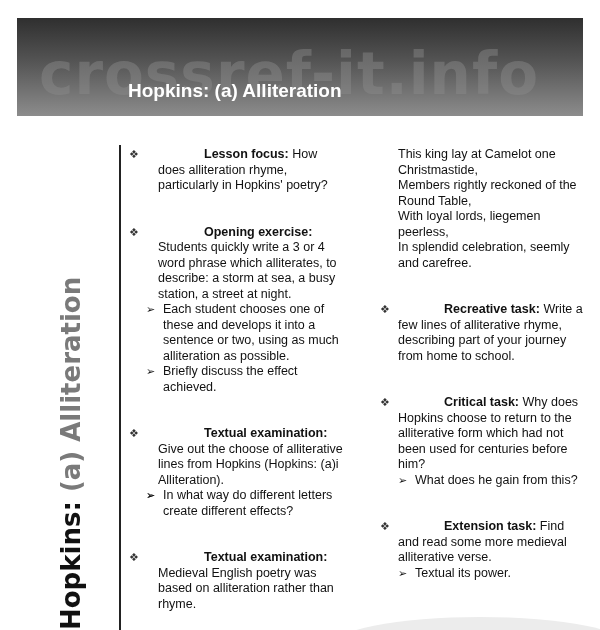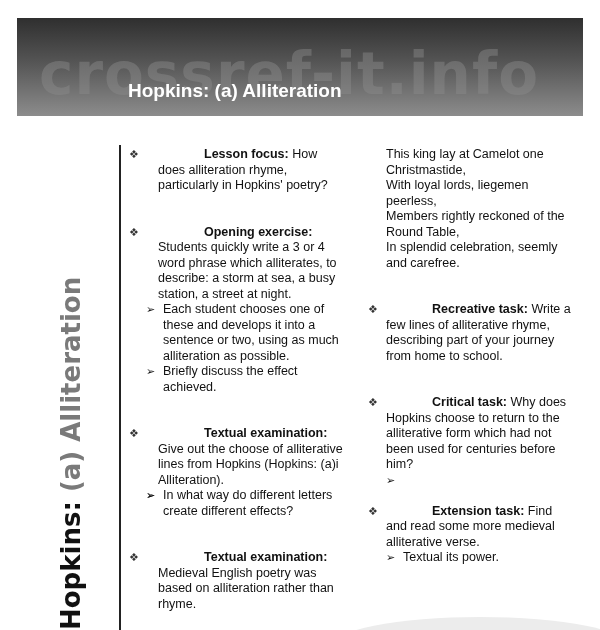--- a/index.html
+++ b/index.html
@@ -32,21 +32,21 @@
   }
   .vertical-title {
     position: absolute; left: 56px; top: 630px;
     transform-origin: 0 0; transform: rotate(-90deg);
     font-family: "DejaVu Sans", sans-serif; font-weight: bold;
     font-size: 26px; white-space: nowrap; color: #7a7a7a;
   }
   .vertical-title .dark { color: #111; }
   .col { position: absolute; font-size: 12.5px; line-height: 15.5px; }
   .col.left { left: 129px; top: 147px; width: 215px; }
-  .col.right { left: 368px; top: 147px; width: 205px; }
+  .col.right { left: 380px; top: 147px; width: 205px; }
   .item { position: relative; padding-left: 29px; }
   .col.right .item { padding-left: 18px; }
   .bullet {
     position: absolute; left: 0; top: 0; font-size: 11px; color: #333;
   }
   .item b { font-weight: bold; padding-left: 46px; }
   .sub { list-style: none; margin: 0; padding: 0; }
   .sub li { position: relative; padding-left: 17px; margin-left: 0; }
   .sub .arrow { position: absolute; left: 0; top: 0; font-size: 11px; }
   .poem-line { display: block; }
@@ -93,35 +93,35 @@
 
   <div class="item" style="margin-top:31px">
     <span class="bullet">❖</span>
     <b>Textual examination:</b><span> Medieval English poetry was based on alliteration rather than rhyme.</span>
   </div>
 </div>
 
 <div class="col right">
   <div style="padding-left:18px">
     <span class="poem-line">This king lay at Camelot one Christmastide,</span>
+    <span class="poem-line">Members rightly reckoned of the Round Table,</span>
     <span class="poem-line">With loyal lords, liegemen peerless,</span>
-    <span class="poem-line">Members rightly reckoned of the Round Table,</span>
     <span class="poem-line">In splendid celebration, seemly and carefree.</span>
   </div>
 
   <div class="item" style="margin-top:31px">
     <span class="bullet">❖</span>
     <b>Recreative task:</b><span> Write a few lines of alliterative rhyme, describing part of your journey from home to school.</span>
   </div>
 
   <div class="item" style="margin-top:31px">
     <span class="bullet">❖</span>
     <b>Critical task:</b><span> Why does Hopkins choose to return to the alliterative form which had not been used for centuries before him?</span>
     <ul class="sub">
-      <li><span class="arrow">➢</span></li>
+      <li><span class="arrow">➢</span><span>What does he gain from this?</span></li>
     </ul>
   </div>
 
   <div class="item" style="margin-top:31px">
     <span class="bullet">❖</span>
     <b>Extension task:</b><span> Find and read some more medieval alliterative verse.</span>
     <ul class="sub">
       <li><span class="arrow">➢</span><span>Textual its power.</span></li>
     </ul>
   </div>

